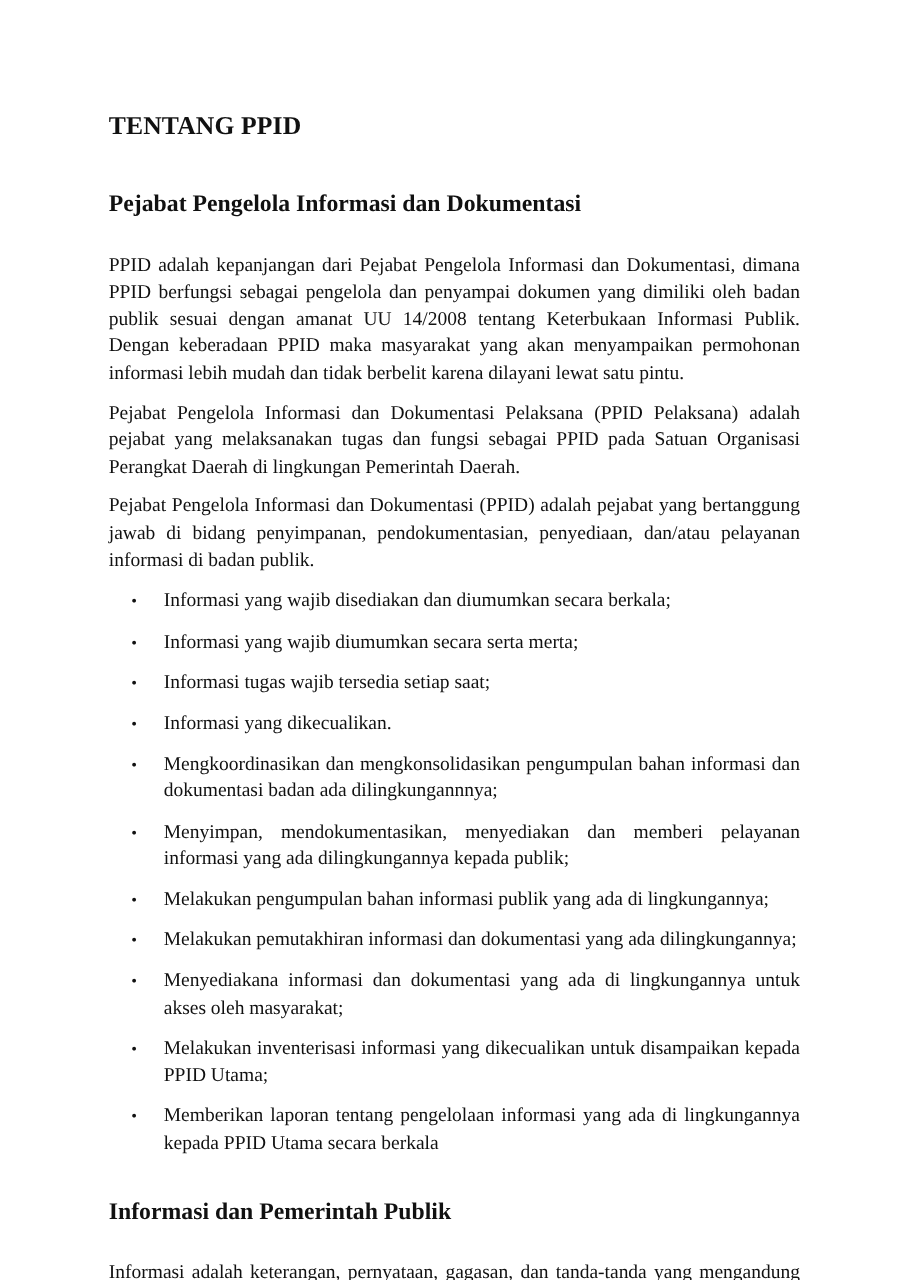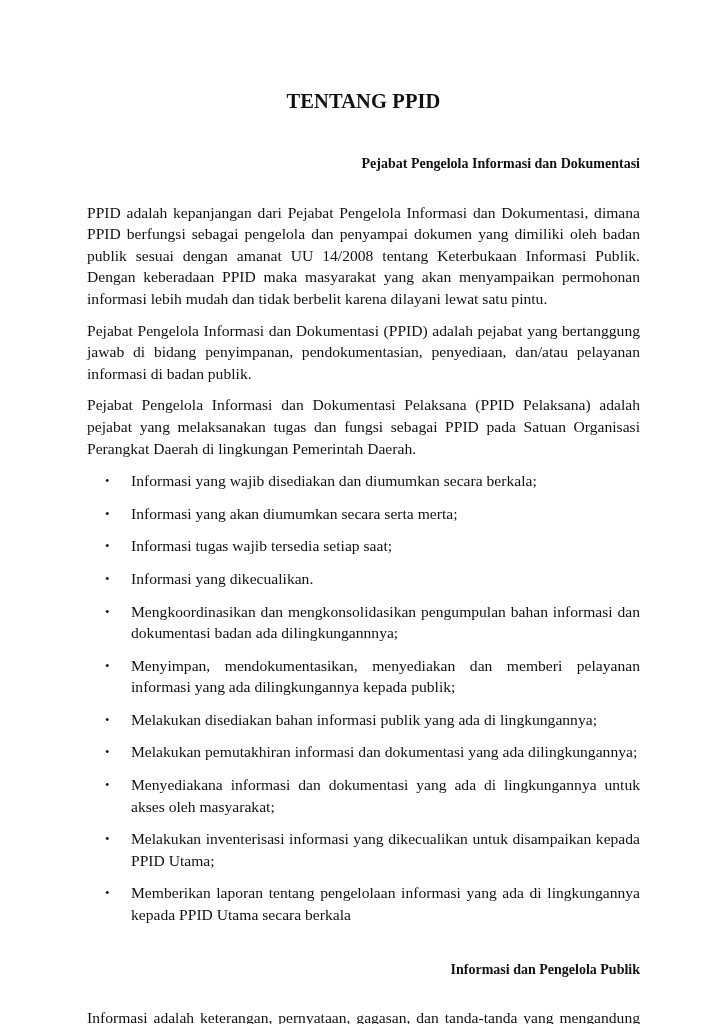--- a/index.html
+++ b/index.html
@@ -3,25 +3,25 @@
 <meta charset="utf-8">
 <style>
   html, body { margin: 0; padding: 0; background: #ffffff; }
   body { width: 724px; height: 1024px; overflow: hidden; position: relative; }
   .page {
     position: absolute; left: 87px; top: 0; width: 553px;
     font-family: "Liberation Serif", serif; color: #111111;
     font-size: 15.6px; line-height: 21.6px;
   }
   .title {
-    font-weight: bold; font-size: 20.5px; text-align: center;
+    font-weight: bold; font-size: 20.5px; text-align: left;
     margin: 88px 0 0 0; line-height: 26px; letter-spacing: 0.1px;
   }
   h2 {
-    font-size: 14px; font-weight: bold; margin: 0; line-height: 21.6px; text-align: right;
+    font-size: 19px; font-weight: bold; margin: 0; line-height: 21.6px;
   }
   .h-first { margin-top: 39px; }
   .h-second { margin-top: 33px; }
   p { margin: 10px 0 0 0; text-align: justify; }
   p.after-h { margin-top: 27px; }
   ul { list-style: none; margin: 11px 0 0 0; padding: 0; }
   li {
     position: relative; padding-left: 44px; margin: 0 0 11px 0;
     text-align: justify;
   }
@@ -31,35 +31,35 @@
 </style>
 </head>
 <body>
 
 <div class="page">
   <div class="title">TENTANG PPID</div>
 
   <section>
     <h2 class="h-first">Pejabat Pengelola Informasi dan Dokumentasi</h2>
     <p class="after-h">PPID adalah kepanjangan dari Pejabat Pengelola Informasi dan Dokumentasi, dimana PPID berfungsi sebagai pengelola dan penyampai dokumen yang dimiliki oleh badan publik sesuai dengan amanat UU 14/2008 tentang Keterbukaan Informasi Publik. Dengan keberadaan PPID maka masyarakat yang akan menyampaikan permohonan informasi lebih mudah dan tidak berbelit karena dilayani lewat satu pintu.</p>
+    <p>Pejabat Pengelola Informasi dan Dokumentasi Pelaksana (PPID Pelaksana) adalah pejabat yang melaksanakan tugas dan fungsi sebagai PPID pada Satuan Organisasi Perangkat Daerah di lingkungan Pemerintah Daerah.</p>
     <p>Pejabat Pengelola Informasi dan Dokumentasi (PPID) adalah pejabat yang bertanggung jawab di bidang penyimpanan, pendokumentasian, penyediaan, dan/atau pelayanan informasi di badan publik.</p>
-    <p>Pejabat Pengelola Informasi dan Dokumentasi Pelaksana (PPID Pelaksana) adalah pejabat yang melaksanakan tugas dan fungsi sebagai PPID pada Satuan Organisasi Perangkat Daerah di lingkungan Pemerintah Daerah.</p>
 
     <ul>
       <li><span class="bullet">•</span><span>Informasi yang wajib disediakan dan diumumkan secara berkala;</span></li>
-      <li><span class="bullet">•</span><span>Informasi yang akan diumumkan secara serta merta;</span></li>
+      <li><span class="bullet">•</span><span>Informasi yang wajib diumumkan secara serta merta;</span></li>
       <li><span class="bullet">•</span><span>Informasi tugas wajib tersedia setiap saat;</span></li>
       <li><span class="bullet">•</span><span>Informasi yang dikecualikan.</span></li>
       <li><span class="bullet">•</span><span>Mengkoordinasikan dan mengkonsolidasikan pengumpulan bahan informasi dan dokumentasi badan ada dilingkungannnya;</span></li>
       <li><span class="bullet">•</span><span>Menyimpan, mendokumentasikan, menyediakan dan memberi pelayanan informasi yang ada dilingkungannya kepada publik;</span></li>
-      <li><span class="bullet">•</span><span>Melakukan disediakan bahan informasi publik yang ada di lingkungannya;</span></li>
+      <li><span class="bullet">•</span><span>Melakukan pengumpulan bahan informasi publik yang ada di lingkungannya;</span></li>
       <li><span class="bullet">•</span><span>Melakukan pemutakhiran informasi dan dokumentasi yang ada dilingkungannya;</span></li>
       <li><span class="bullet">•</span><span>Menyediakana informasi dan dokumentasi yang ada di lingkungannya untuk akses oleh masyarakat;</span></li>
       <li><span class="bullet">•</span><span>Melakukan inventerisasi informasi yang dikecualikan untuk disampaikan kepada PPID Utama;</span></li>
       <li><span class="bullet">•</span><span>Memberikan laporan tentang pengelolaan informasi yang ada di lingkungannya kepada PPID Utama secara berkala</span></li>
     </ul>
   </section>
 
   <section>
-    <h2 class="h-second">Informasi dan Pengelola Publik</h2>
+    <h2 class="h-second">Informasi dan Pemerintah Publik</h2>
     <p class="after-h">Informasi adalah keterangan, pernyataan, gagasan, dan tanda-tanda yang mengandung nilai, makna, dan pesan, baik data, fakta, maupun penjelasannya yang dapat dilihat, didengar, dan</p>
   </section>
 </div>
 
 </body></html>

